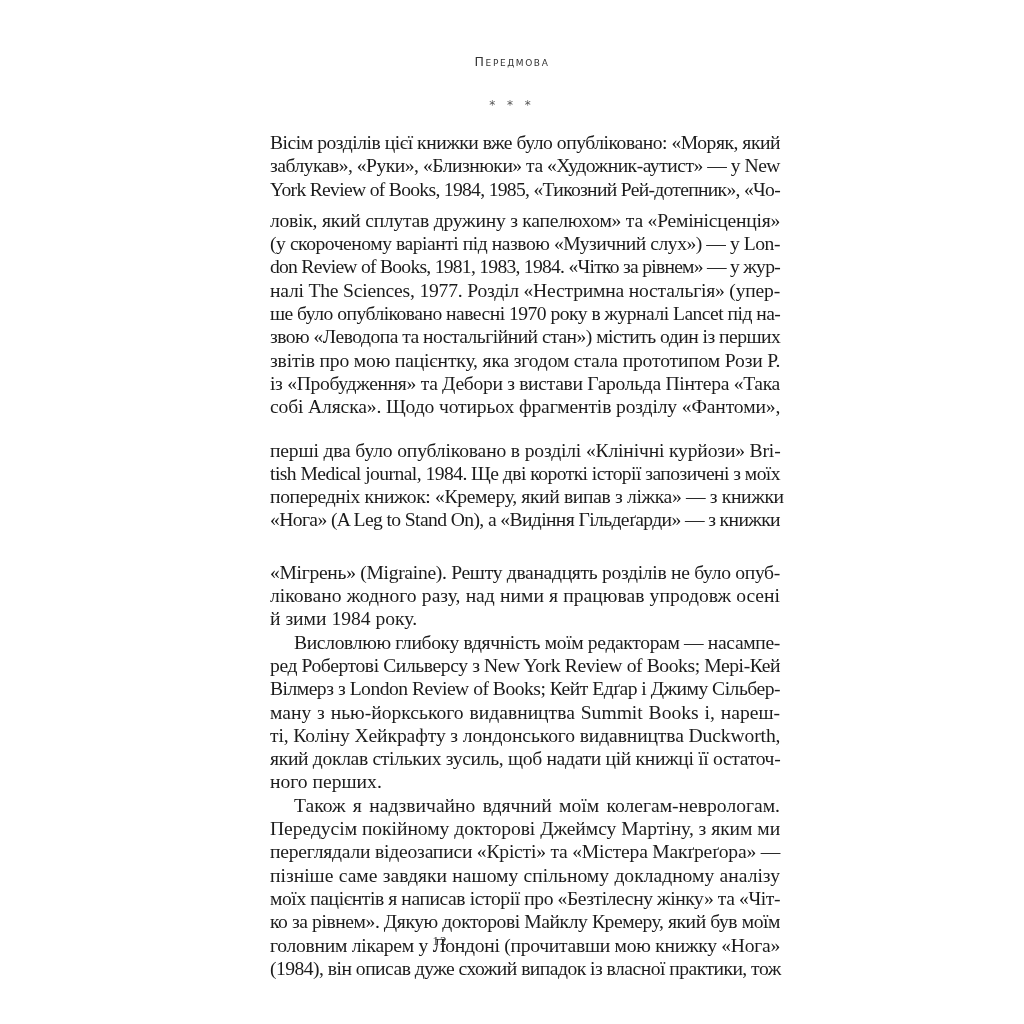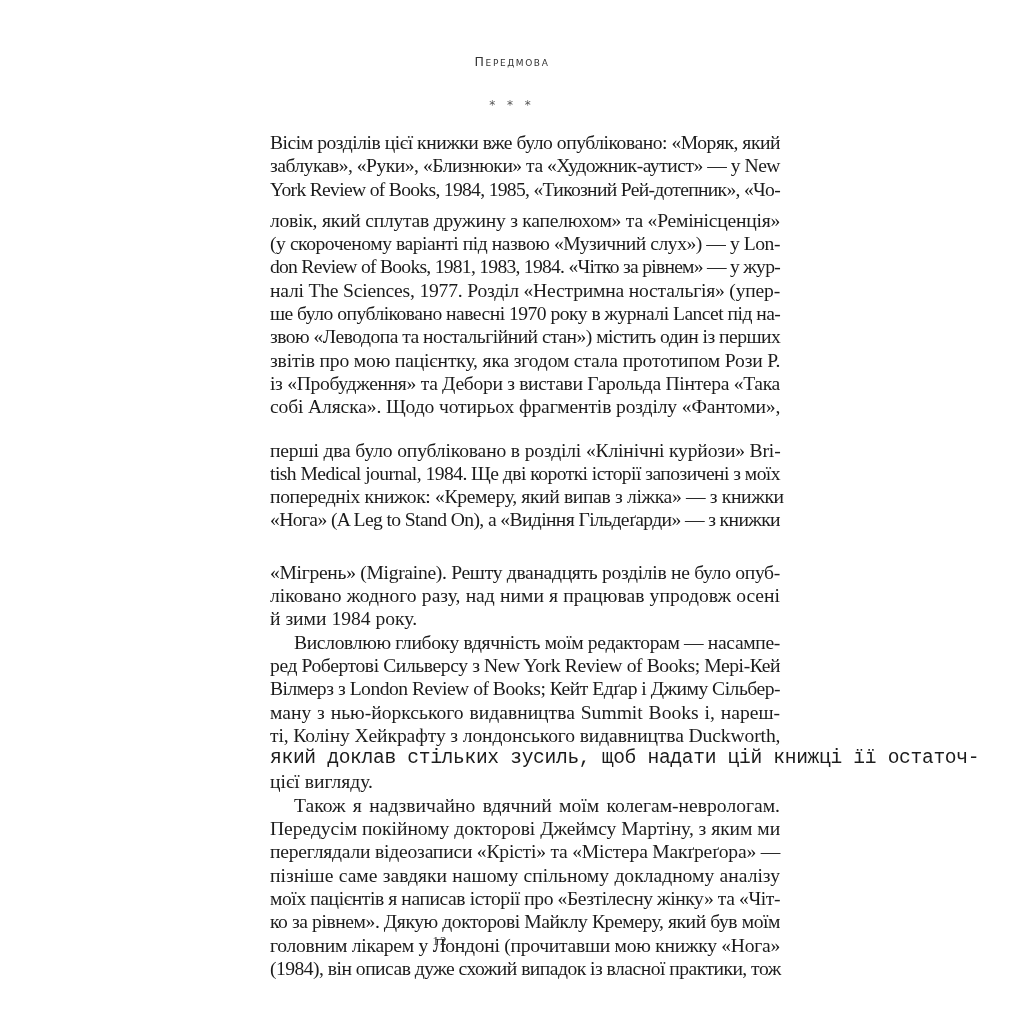--- a/index.html
+++ b/index.html
@@ -102,22 +102,22 @@
     <span class="line" style="letter-spacing: -0.31px; margin-top: 29px;">«Мігрень» (Migraine). Решту дванадцять розділів не було опуб-</span>
     <span class="line" style="">ліковано жодного разу, над ними я працював упродовж осені</span>
     <span class="line last" style="">й зими 1984 року.</span>
   </p>
   <p>
     <span class="line" style="padding-left: 24px; letter-spacing: -0.35px;">Висловлюю глибоку вдячність моїм редакторам — насампе-</span>
     <span class="line" style="letter-spacing: -0.42px;">ред Робертові Сильверсу з New York Review of Books; Мері-Кей</span>
     <span class="line" style="letter-spacing: -0.51px;">Вілмерз з London Review of Books; Кейт Едґар і Джиму Сільбер-</span>
     <span class="line" style="">ману з нью-йоркського видавництва Summit Books і, нареш-</span>
     <span class="line" style="letter-spacing: -0.12px;">ті, Коліну Хейкрафту з лондонського видавництва Duckworth,</span>
-    <span class="line" style="letter-spacing: -0.32px; font-family: Liberation Mono, monospace;">який доклав стільких зусиль, щоб надати цій книжці її остаточ-</span>
-    <span class="line last" style="">цієї вигляду.</span>
+    <span class="line" style="letter-spacing: -0.32px;">який доклав стільких зусиль, щоб надати цій книжці її остаточ-</span>
+    <span class="line last" style="">ного перших.</span>
   </p>
   <p>
     <span class="line" style="padding-left: 24px;">Також я надзвичайно вдячний моїм колегам-неврологам.</span>
     <span class="line" style="letter-spacing: -0.04px;">Передусім покійному докторові Джеймсу Мартіну, з яким ми</span>
     <span class="line" style="letter-spacing: -0.21px;">переглядали відеозаписи «Крісті» та «Містера Макґреґора» —</span>
     <span class="line" style="">пізніше саме завдяки нашому спільному докладному аналізу</span>
     <span class="line" style="letter-spacing: -0.42px;">моїх пацієнтів я написав історії про «Безтілесну жінку» та «Чіт-</span>
     <span class="line" style="letter-spacing: -0.43px;">ко за рівнем». Дякую докторові Майклу Кремеру, який був моїм</span>
     <span class="line" style="letter-spacing: -0.27px;">головним лікарем у Лондоні (прочитавши мою книжку «Нога»</span>
     <span class="line" style="letter-spacing: -0.52px;">(1984), він описав дуже схожий випадок із власної практики, тож</span>

